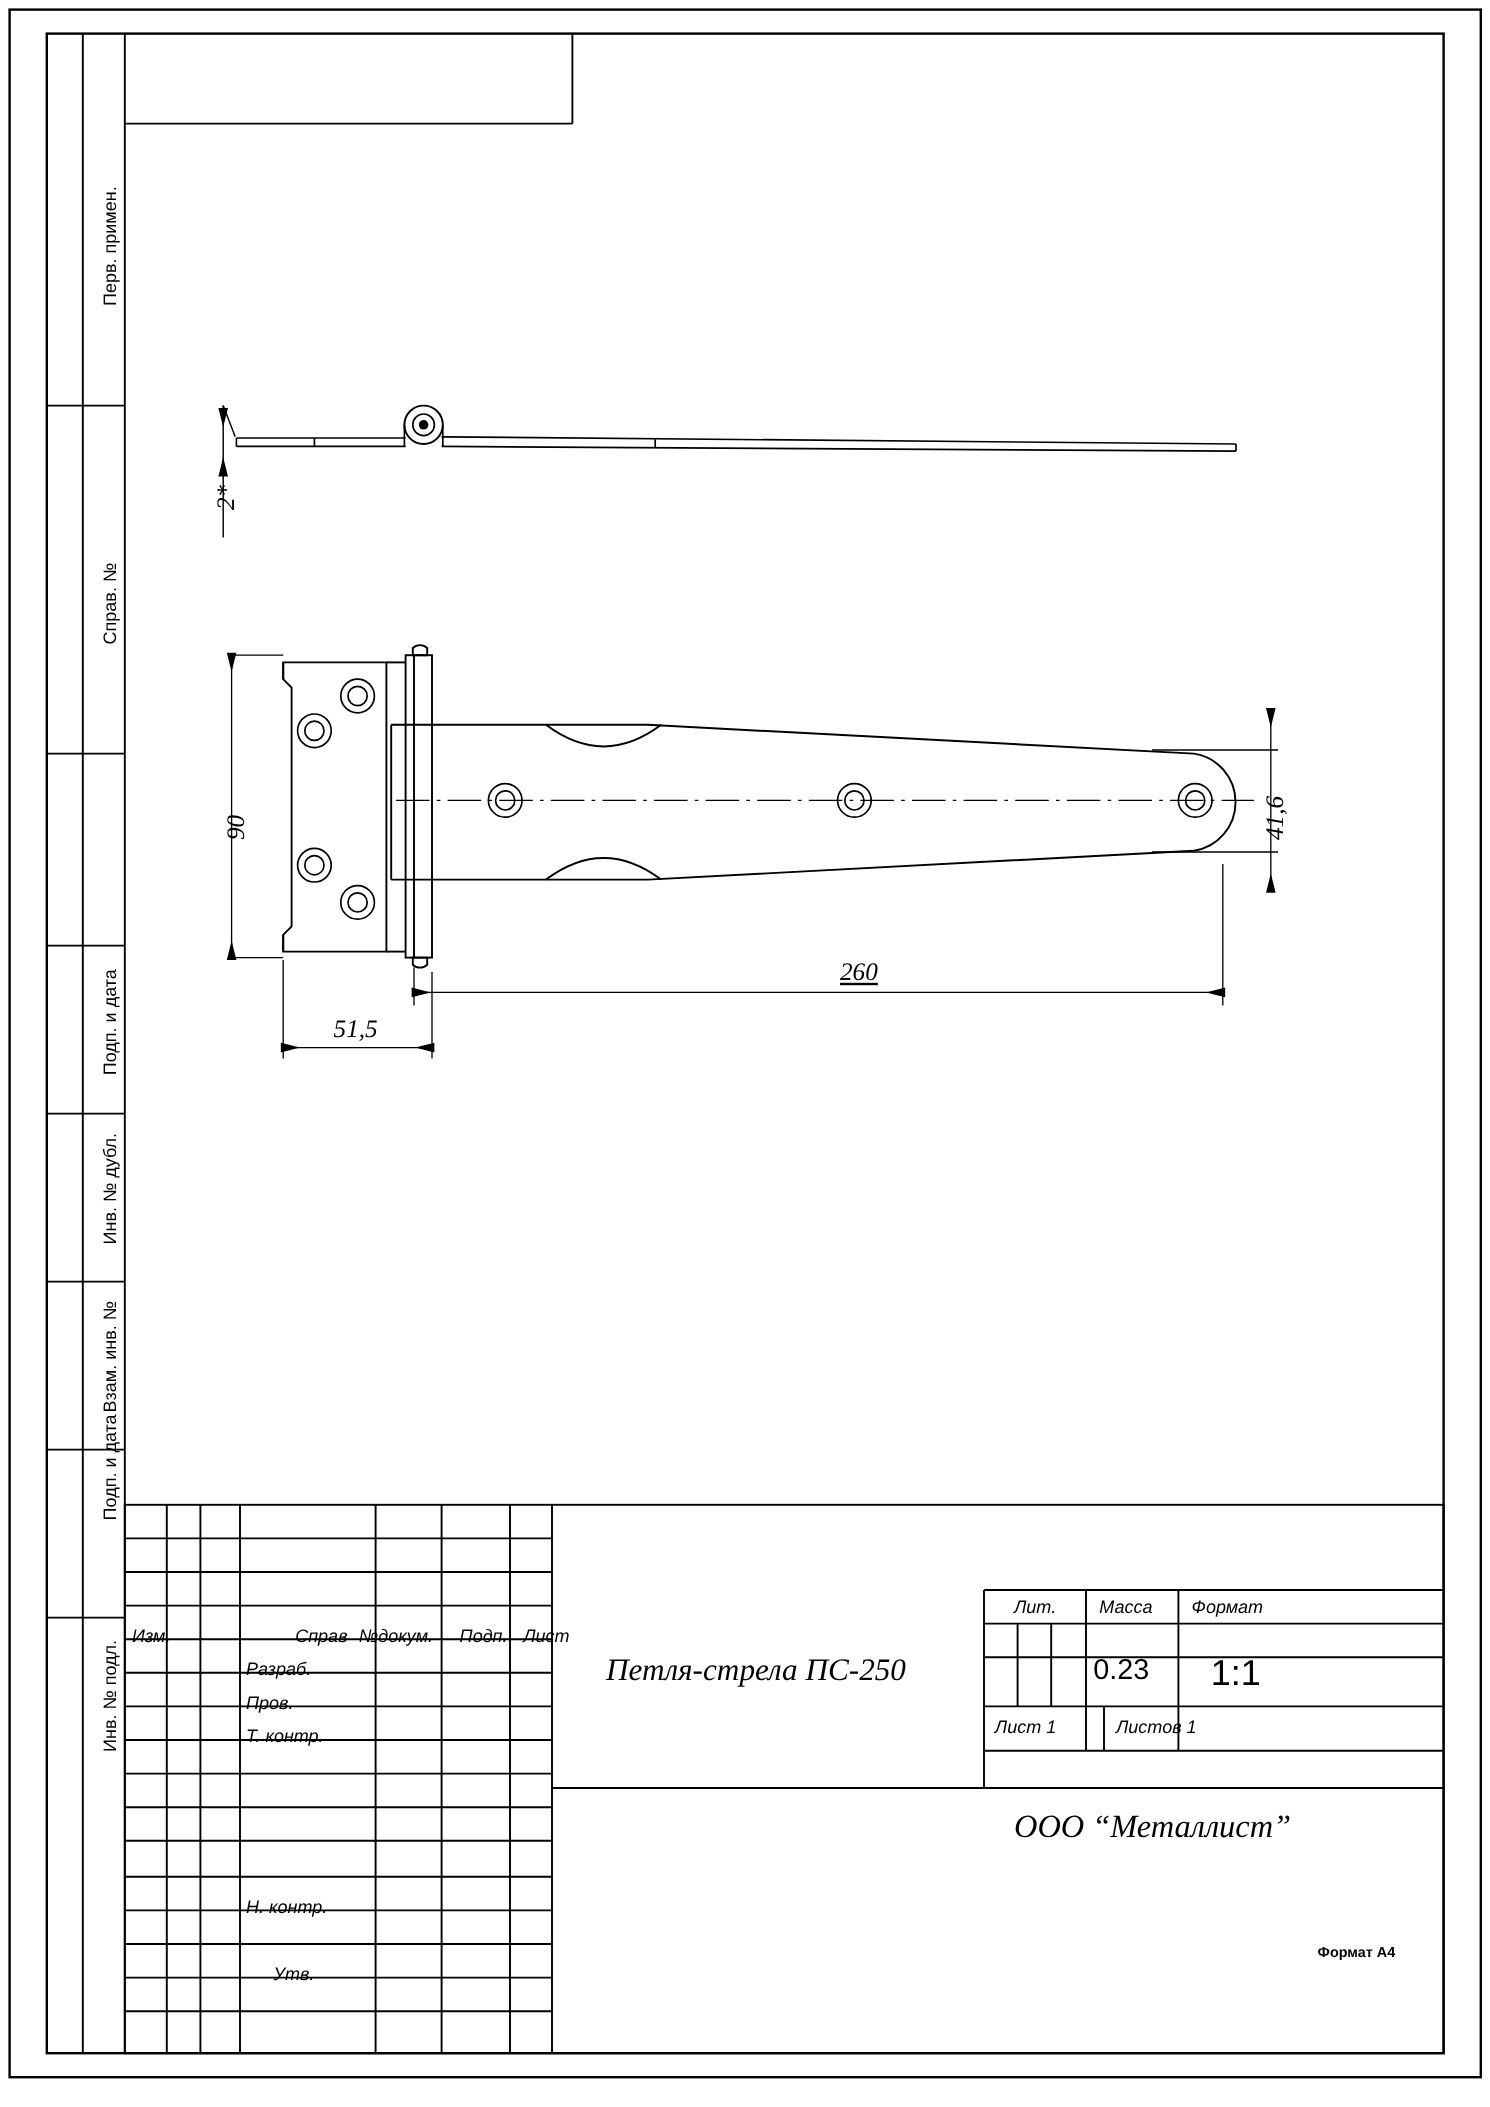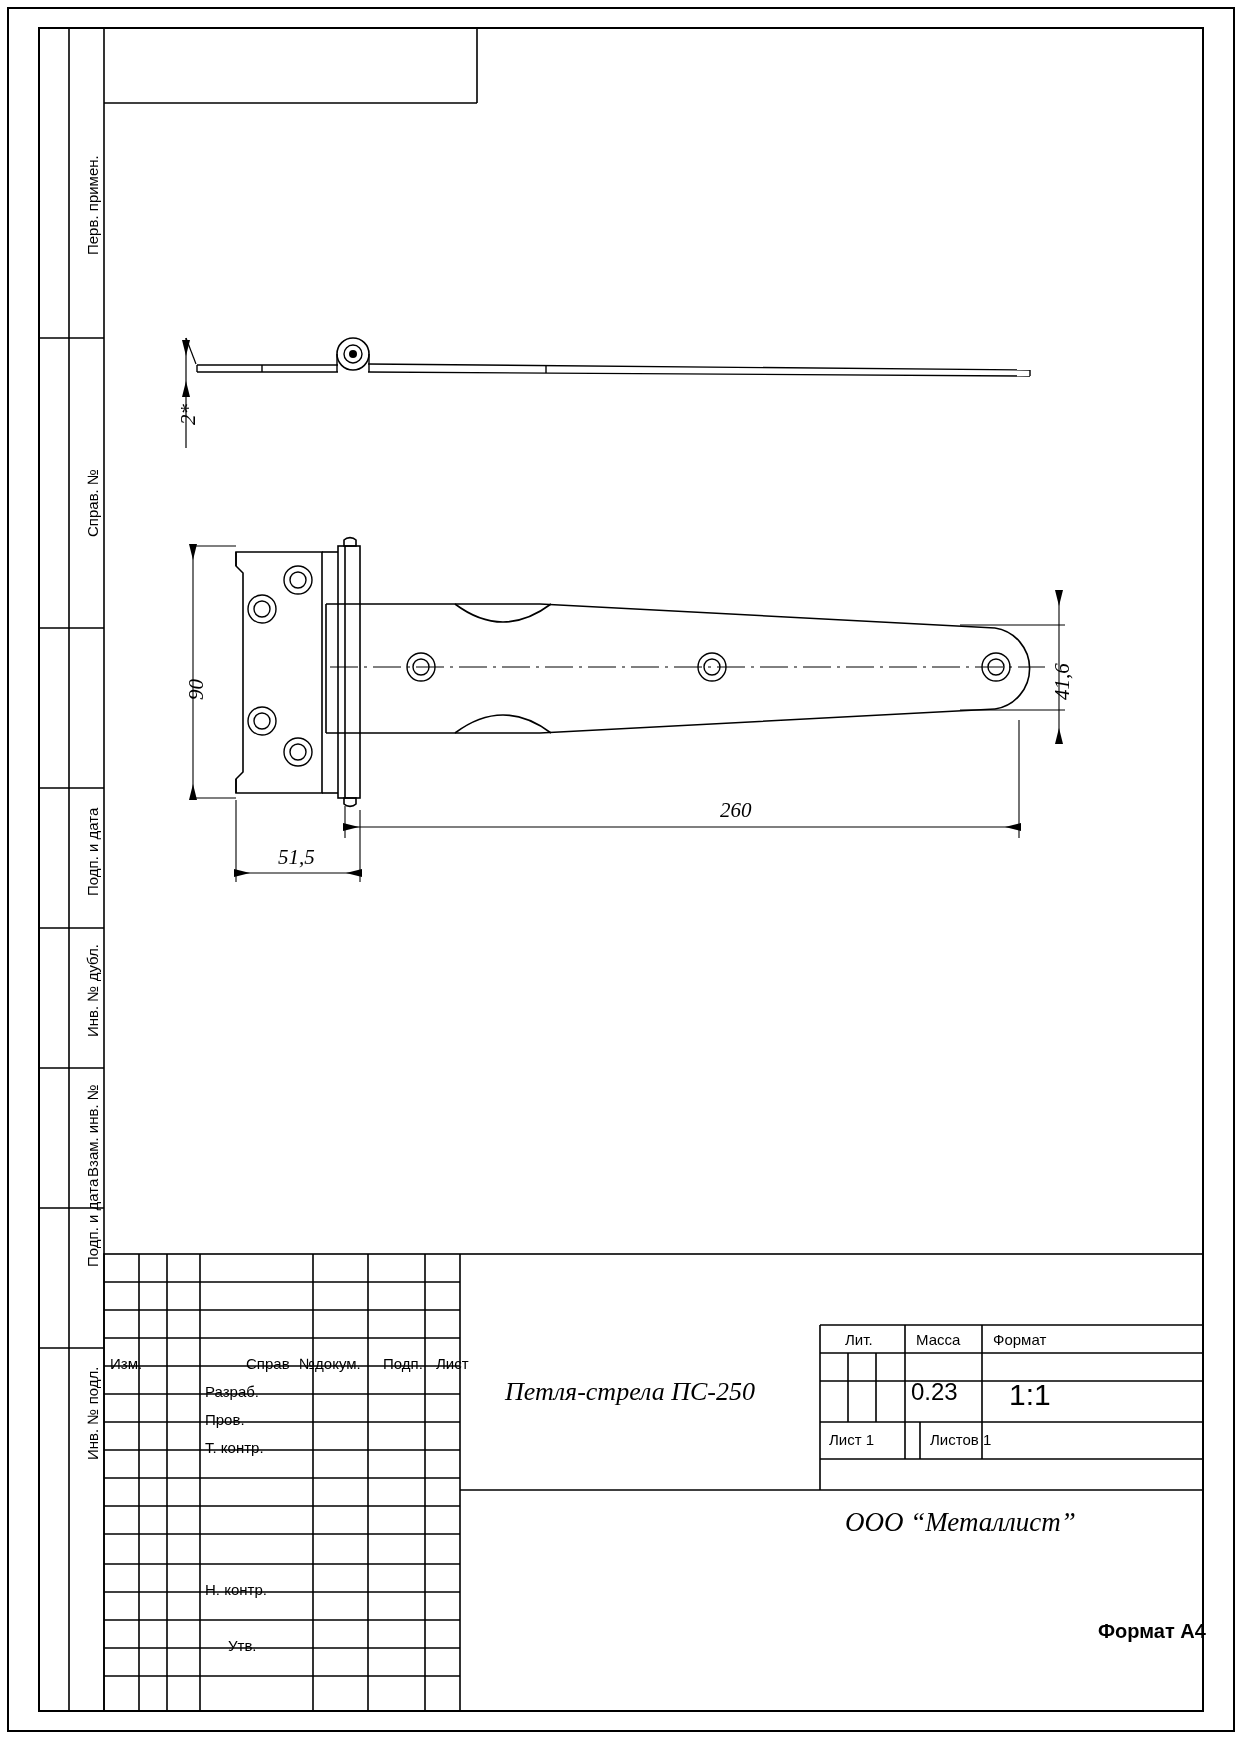--- a/index.html
+++ b/index.html
@@ -2,21 +2,21 @@
 <html><head>
 <meta charset="utf-8">
 <style>
   html,body{margin:0;padding:0;background:#ffffff;}
   body{font-family:"Liberation Sans", sans-serif;}
   #sheet{position:relative;width:1242px;height:1756px;background:#fff;overflow:hidden;}
   .vtext{position:absolute;font-size:15px;color:#000;white-space:nowrap;
          transform-origin:0 0;}
   .dimtext{position:absolute;font-family:"Liberation Serif", serif;font-style:italic;font-size:21px;color:#000;white-space:nowrap;}
   .title-it{font-family:"Liberation Serif", serif;font-style:italic;}
-  .cell{position:absolute;font-size:15px;color:#000;white-space:nowrap;}
+  .cell{position:absolute;font-size:15px;color:#000;white-space:nowrap;font-style:italic;}
   svg{position:absolute;left:0;top:0;}
 </style>
 </head>
 <body>
 
 <div id="sheet">
 
   <svg width="1242" height="1756">
 
     <rect x="8" y="8" width="1226" height="1723" fill="none" stroke="#000" stroke-width="2"></rect>
@@ -202,21 +202,21 @@
   <div class="vtext" style="left:84px; top:1460px; transform:rotate(-90deg);">Инв. № подл.</div>
 
   <div class="dimtext" style="left:176px; top:425px; transform:rotate(-90deg); transform-origin:0 0;">2*</div>
 
   <div class="dimtext" style="left:184px; top:700px; transform:rotate(-90deg); transform-origin:0 0;">90</div>
 
   <div class="dimtext" style="left:278px; top:845px;">51,5</div>
 
   <div class="dimtext" style="left:1050px; top:700px; transform:rotate(-90deg); transform-origin:0 0;">41,6</div>
 
-  <div class="dimtext" style="left:720px; top:798px;">260</div>
+  <div class="dimtext" style="left:700px; top:798px;text-decoration:underline;">260</div>
 
   <div class="cell" style="left:110px; top:1355px;">Изм.</div>
   <div class="cell" style="left:246px; top:1355px;">Справ</div>
   <div class="cell" style="left:299px; top:1355px;">№докум.</div>
   <div class="cell" style="left:383px; top:1355px;">Подп.</div>
   <div class="cell" style="left:436px; top:1355px;">Лист</div>
 
   <div class="cell" style="left:205px; top:1383px;">Разраб.</div>
   <div class="cell" style="left:205px; top:1411px;">Пров.</div>
   <div class="cell" style="left:205px; top:1439px;">Т. контр.</div>
@@ -230,15 +230,15 @@
   <div class="cell" style="left:993px; top:1331px;">Формат</div>
 
   <div style="position:absolute; left:911px; top:1378px; font-size:24px; color:#000;">0.23</div>
   <div style="position:absolute; left:1009px; top:1378px; font-size:30px; color:#000;">1:1</div>
 
   <div class="cell" style="left:829px; top:1431px;">Лист 1</div>
   <div class="cell" style="left:930px; top:1431px;text-align:right;">Листов 1</div>
 
   <div class="title-it" style="position:absolute; left:845px; top:1507px; font-size:27px; color:#000; white-space:nowrap;">ООО “Металлист”</div>
 
-  <div style="position:absolute; left:1098px; top:1620px; font-size:20px; font-weight:bold; color:#000;">Формат А4</div>
+  <div style="position:absolute; left:1098px; top:1620px; font-size:12px; font-weight:bold; color:#000;">Формат А4</div>
 
 </div>
 
 </body></html>

